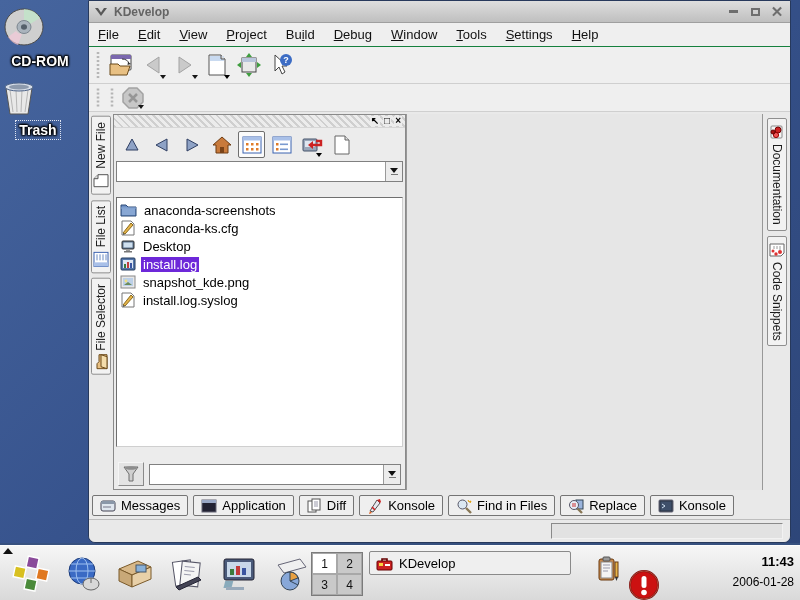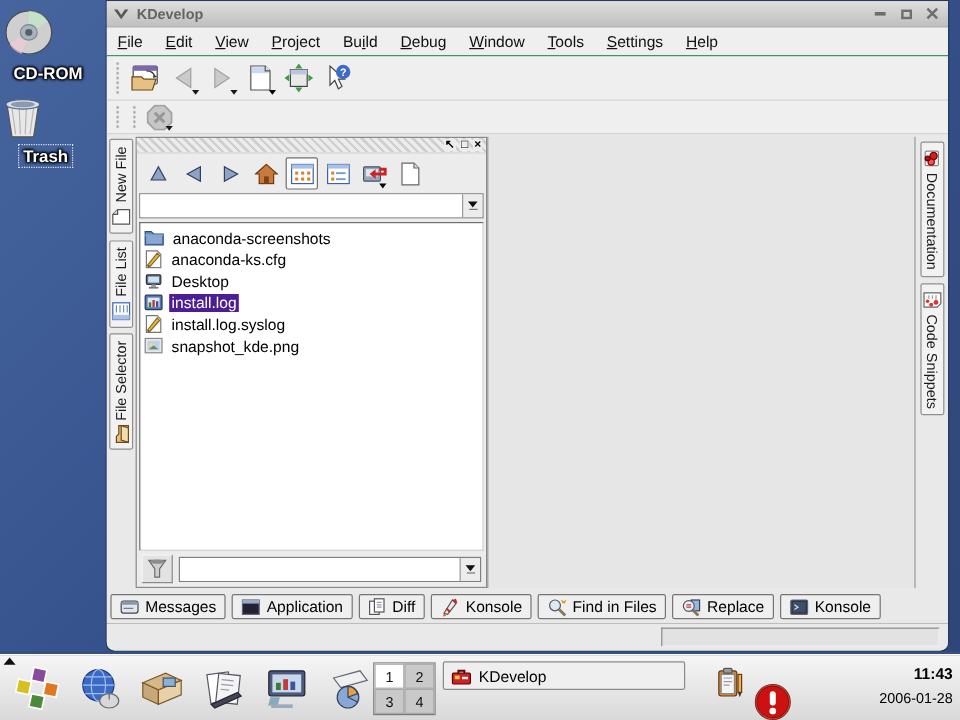--- a/index.html
+++ b/index.html
@@ -86,27 +86,27 @@
   .nav-btn { position:relative; width:27px; height:27px; display:flex; align-items:center; justify-content:center; border:1px solid transparent; }
   .nav-btn.pressed { background:#fbfbfb; border:1px solid #6f6f6f; border-radius:2px; }
 
   .combo { display:flex; height:21px; margin:0 2px 3px 2px; border:1px solid #808080; background:#fff; }
   .combo input { flex:1; border:none; outline:none; font-size:13px; padding:0 3px; background:#fff; font-family:inherit; }
   .combo .drop { width:17px; background:#ececec; border-left:1px solid #9a9a9a; display:flex; flex-direction:column; align-items:center; justify-content:center; gap:1px; }
   .combo .drop .tri { width:0; height:0; border-left:4px solid transparent; border-right:4px solid transparent; border-top:5px solid #111; }
   .combo .drop .dash { width:7px; height:1px; background:#777; }
 
   .listview {
-    flex:1; margin:0 2px; background:#fff;
+    flex:1; margin:12px 2px; background:#fff;
     border:1px solid; border-color:#6f6f6f #cfcfcf #cfcfcf #6f6f6f;
     padding:3px 1px; overflow:hidden; min-height:0;
   }
   .frow { height:18px; display:flex; align-items:center; gap:5px; padding:0 2px; font-size:13px; color:#000; cursor:default; }
   .frow .flabel { padding:0 2px; white-space:nowrap; }
-  .frow .flabel.sel { background:#4c1d95; color:#fff; }
+  .frow .flabel.sel { background:#6d28d9; color:#fff; }
 
   .filterrow { height:30px; display:flex; align-items:center; gap:5px; padding:3px 4px; }
   .filter-btn { width:26px; height:24px; border:1px solid; border-color:#f5f5f5 #8a8a8a #8a8a8a #f5f5f5; background:#e3e3e3; display:flex; align-items:center; justify-content:center; }
   .filterrow .combo { flex:1; margin:0; }
 
   .mainarea { flex:1; margin:2px 0; background:#e6e6e6; border-left:1px solid #989898; border-right:1px solid #989898; }
 
   
   .bottomtabs { height:27px; display:flex; align-items:center; gap:5px; padding:2px 3px; background:#e9e9e9; }
   .btab { display:flex; align-items:center; gap:5px; height:21px; border:1px solid #757575; border-radius:2px; background:#efefef; padding:0 7px; font-size:13px; color:#000; cursor:default; }
@@ -431,38 +431,38 @@
                 <rect x="3" y="4" width="10" height="8" fill="#dde6f2"></rect>
                 <rect x="4" y="8" width="2" height="4" fill="#3a7a3a"></rect>
                 <rect x="7" y="6" width="2" height="6" fill="#c23a3a"></rect>
                 <rect x="10" y="7" width="2" height="5" fill="#3a55a0"></rect>
               </svg>
             </span>
             <span class="flabel sel">install.log</span>
           </div>
           <div class="frow">
             <span>
-              <svg width="16" height="16" viewBox="0 0 16 16">
-                <path d="M2 1 L11 1 L14 4 L14 15 L2 15 Z" fill="#fff" stroke="#777"></path>
-                <path d="M3 13 L11 3 L13 5 L5 14 Z" fill="#e8b64c" stroke="#8a6a1a"></path>
-                <path d="M3 13 L5 14 L3 15 Z" fill="#555"></path>
-              </svg>
-            </span>
-            <span class="flabel">install.log.syslog</span>
-          </div>
-          <div class="frow">
-            <span>
               <svg width="16" height="14" viewBox="0 0 16 14">
                 <rect x="1" y="1" width="14" height="12" fill="#e8e8e8" stroke="#888"></rect>
                 <rect x="3" y="3" width="10" height="8" fill="#bcd0e8"></rect>
                 <circle cx="6" cy="6" r="1.4" fill="#f0e080"></circle>
                 <path d="M4 10 L8 7 L12 10 Z" fill="#6a8a5a"></path>
               </svg>
             </span>
             <span class="flabel">snapshot_kde.png</span>
+          </div>
+          <div class="frow">
+            <span>
+              <svg width="16" height="16" viewBox="0 0 16 16">
+                <path d="M2 1 L11 1 L14 4 L14 15 L2 15 Z" fill="#fff" stroke="#777"></path>
+                <path d="M3 13 L11 3 L13 5 L5 14 Z" fill="#e8b64c" stroke="#8a6a1a"></path>
+                <path d="M3 13 L5 14 L3 15 Z" fill="#555"></path>
+              </svg>
+            </span>
+            <span class="flabel">install.log.syslog</span>
           </div>
         </div>
       <div class="filterrow">
         <span class="filter-btn">
             <span>
               <svg width="18" height="18" viewBox="0 0 18 18">
                 <path d="M2 2 L16 2 L11 9 L11 16 L7 16 L7 9 Z" fill="#cfcfcf" stroke="#6d6d6d"></path>
                 <ellipse cx="9" cy="3" rx="6" ry="1.8" fill="#8d8d8d"></ellipse>
               </svg>
             </span>

